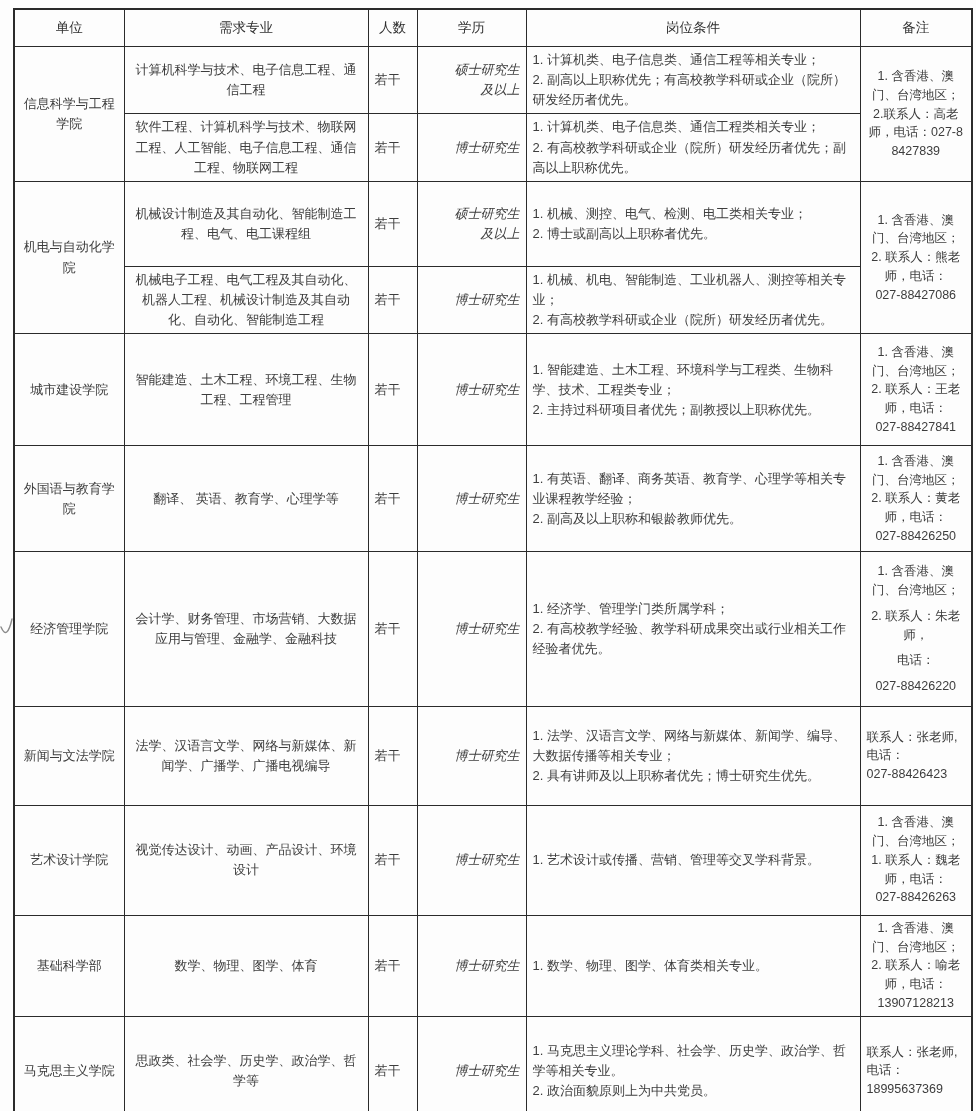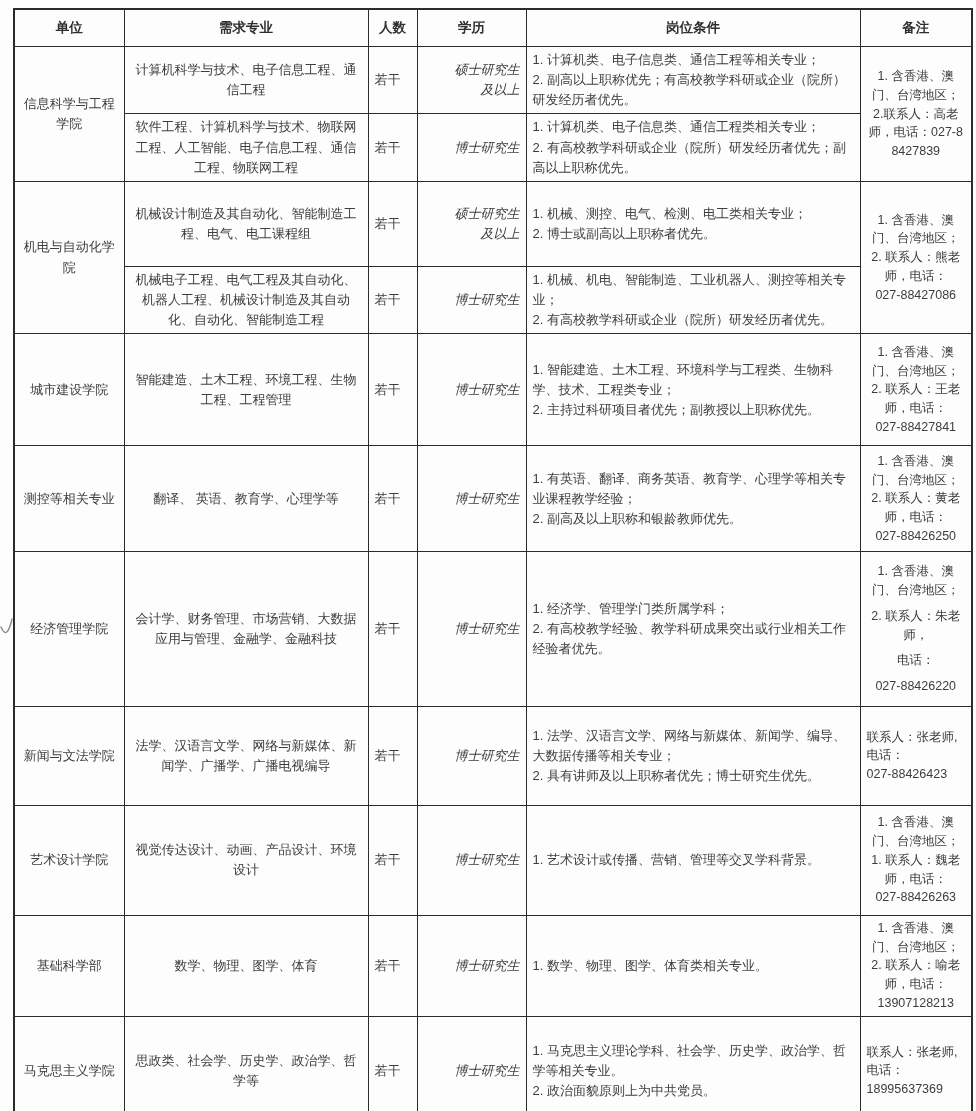--- a/index.html
+++ b/index.html
@@ -22,21 +22,21 @@
     background:#fdfdfd;
   }
   table.recruit th, table.recruit td{
     border:1px solid #2b2b2b;
     padding:3px 6px;
     vertical-align:middle;
     word-break:break-all;
   }
   table.recruit{border:2px solid #2b2b2b;}
   th{
-    font-size:13.5px;font-weight:bold;text-align:center;
+    font-size:13.5px;font-weight:normal;text-align:center;
     height:30px;color:#2f2f2f;
   }
   td{font-size:13px;line-height:1.55;}
   .c-unit{ text-align:center; }
   .c-majors{ text-align:center;margin-top:10px; }
   .c-count{ text-align:left; padding:3px 2px; }
   .c-degree{ text-align:right; padding:3px 2px;font-style:italic; }
   .c-cond{ text-align:left; padding:3px 9px;margin-top:6px; }
   .c-remark{ text-align:center; font-size:12.5px; padding:3px 5px; line-height:1.5;}
   .c-remark.center{ text-align:left; }
@@ -142,21 +142,21 @@
             <div>1. 智能建造、土木工程、环境科学与工程类、生物科学、技术、工程类专业；</div>
             <div>2. 主持过科研项目者优先；副教授以上职称优先。</div>
           </td>
           <td class="c-remark" rowspan="1">
             <div>1. 含香港、澳门、台湾地区；</div>
             <div>2. 联系人：王老师，电话：</div>
             <div>027-88427841</div>
           </td>
         </tr>
         <tr style="height: 106px;">
-          <td class="c-unit" rowspan="1">测控等相关专业</td>
+          <td class="c-unit" rowspan="1">外国语与教育学院</td>
           <td class="c-majors">翻译、 英语、教育学、心理学等</td>
           <td class="c-count">若干</td>
           <td class="c-degree">
             <div>博士研究生</div>
           </td>
           <td class="c-cond">
             <div>1. 有英语、翻译、商务英语、教育学、心理学等相关专业课程教学经验；</div>
             <div>2. 副高及以上职称和银龄教师优先。</div>
           </td>
           <td class="c-remark" rowspan="1">

